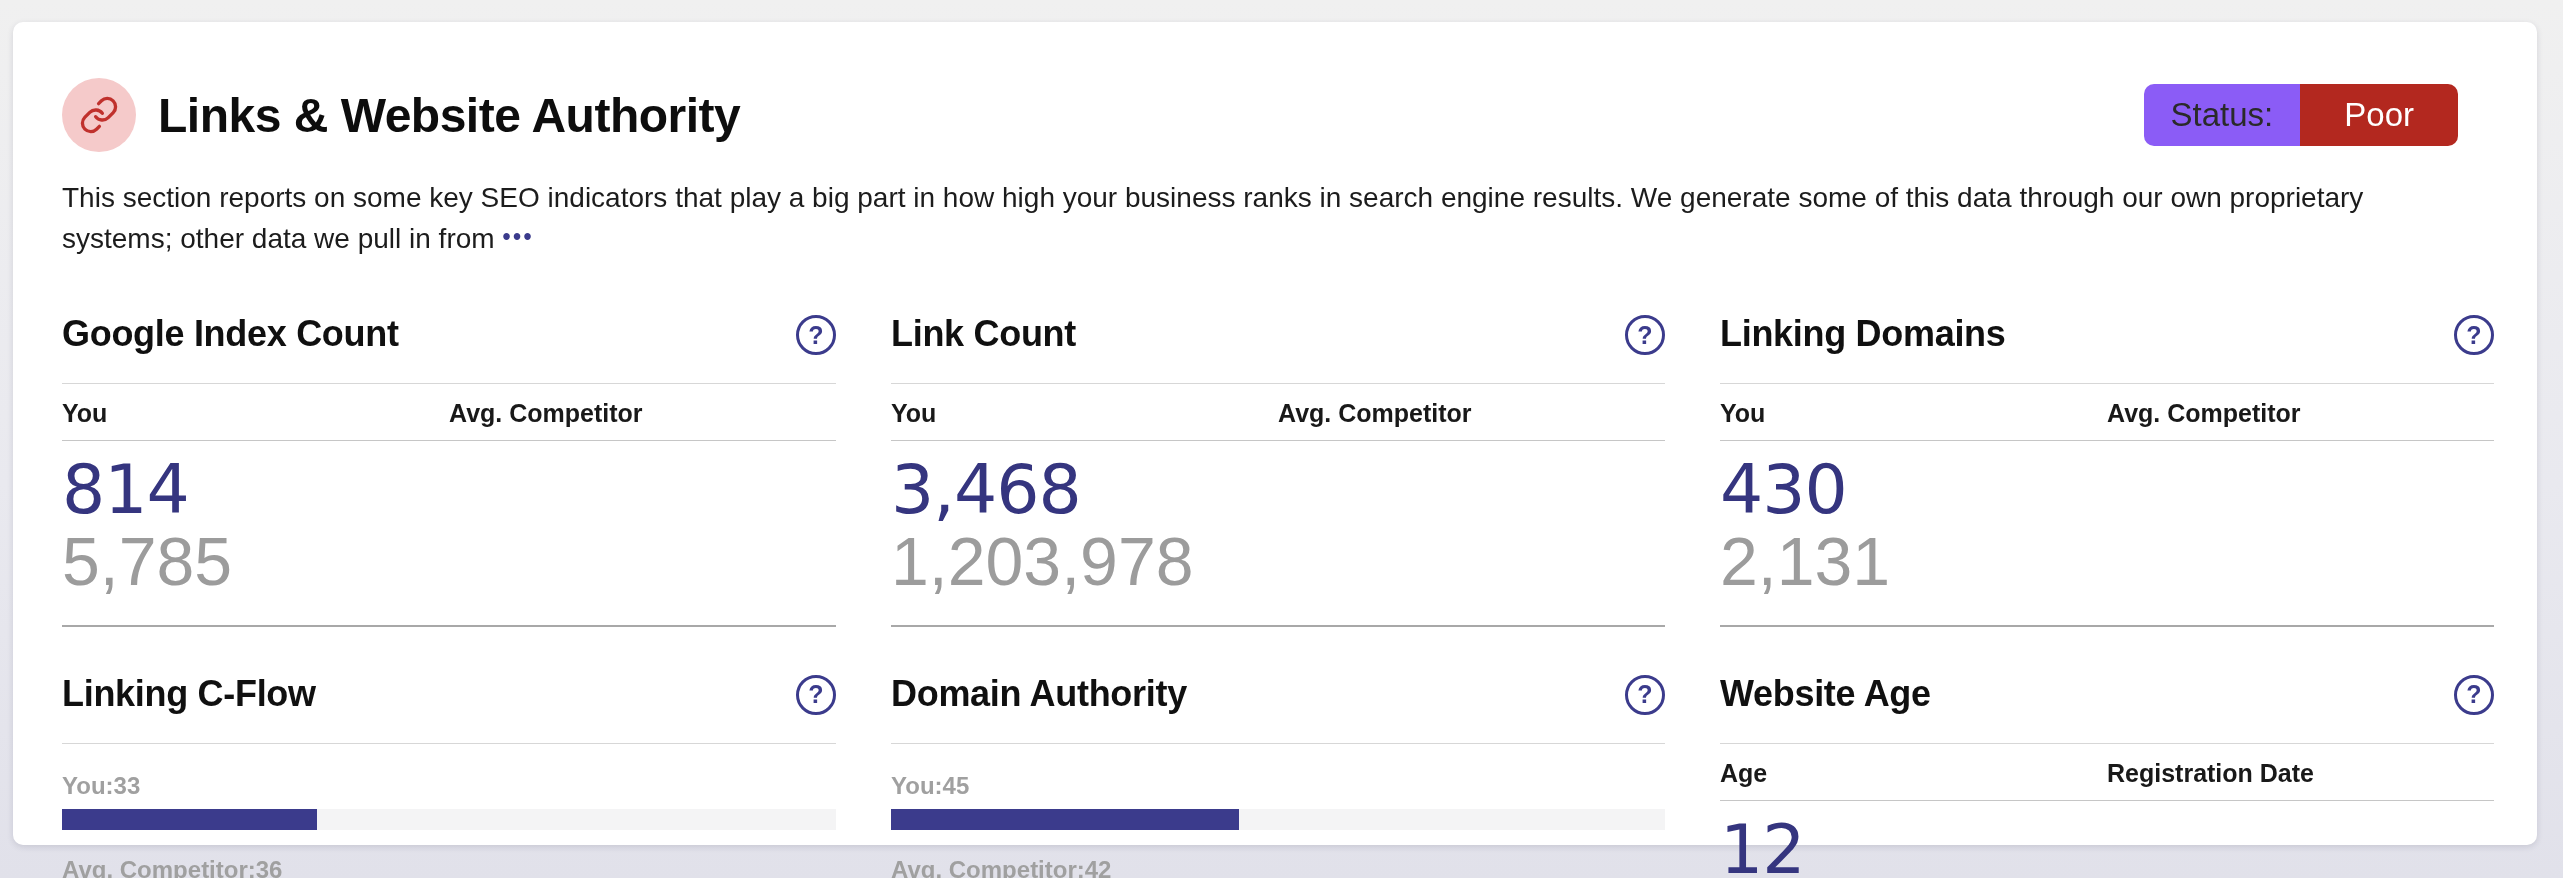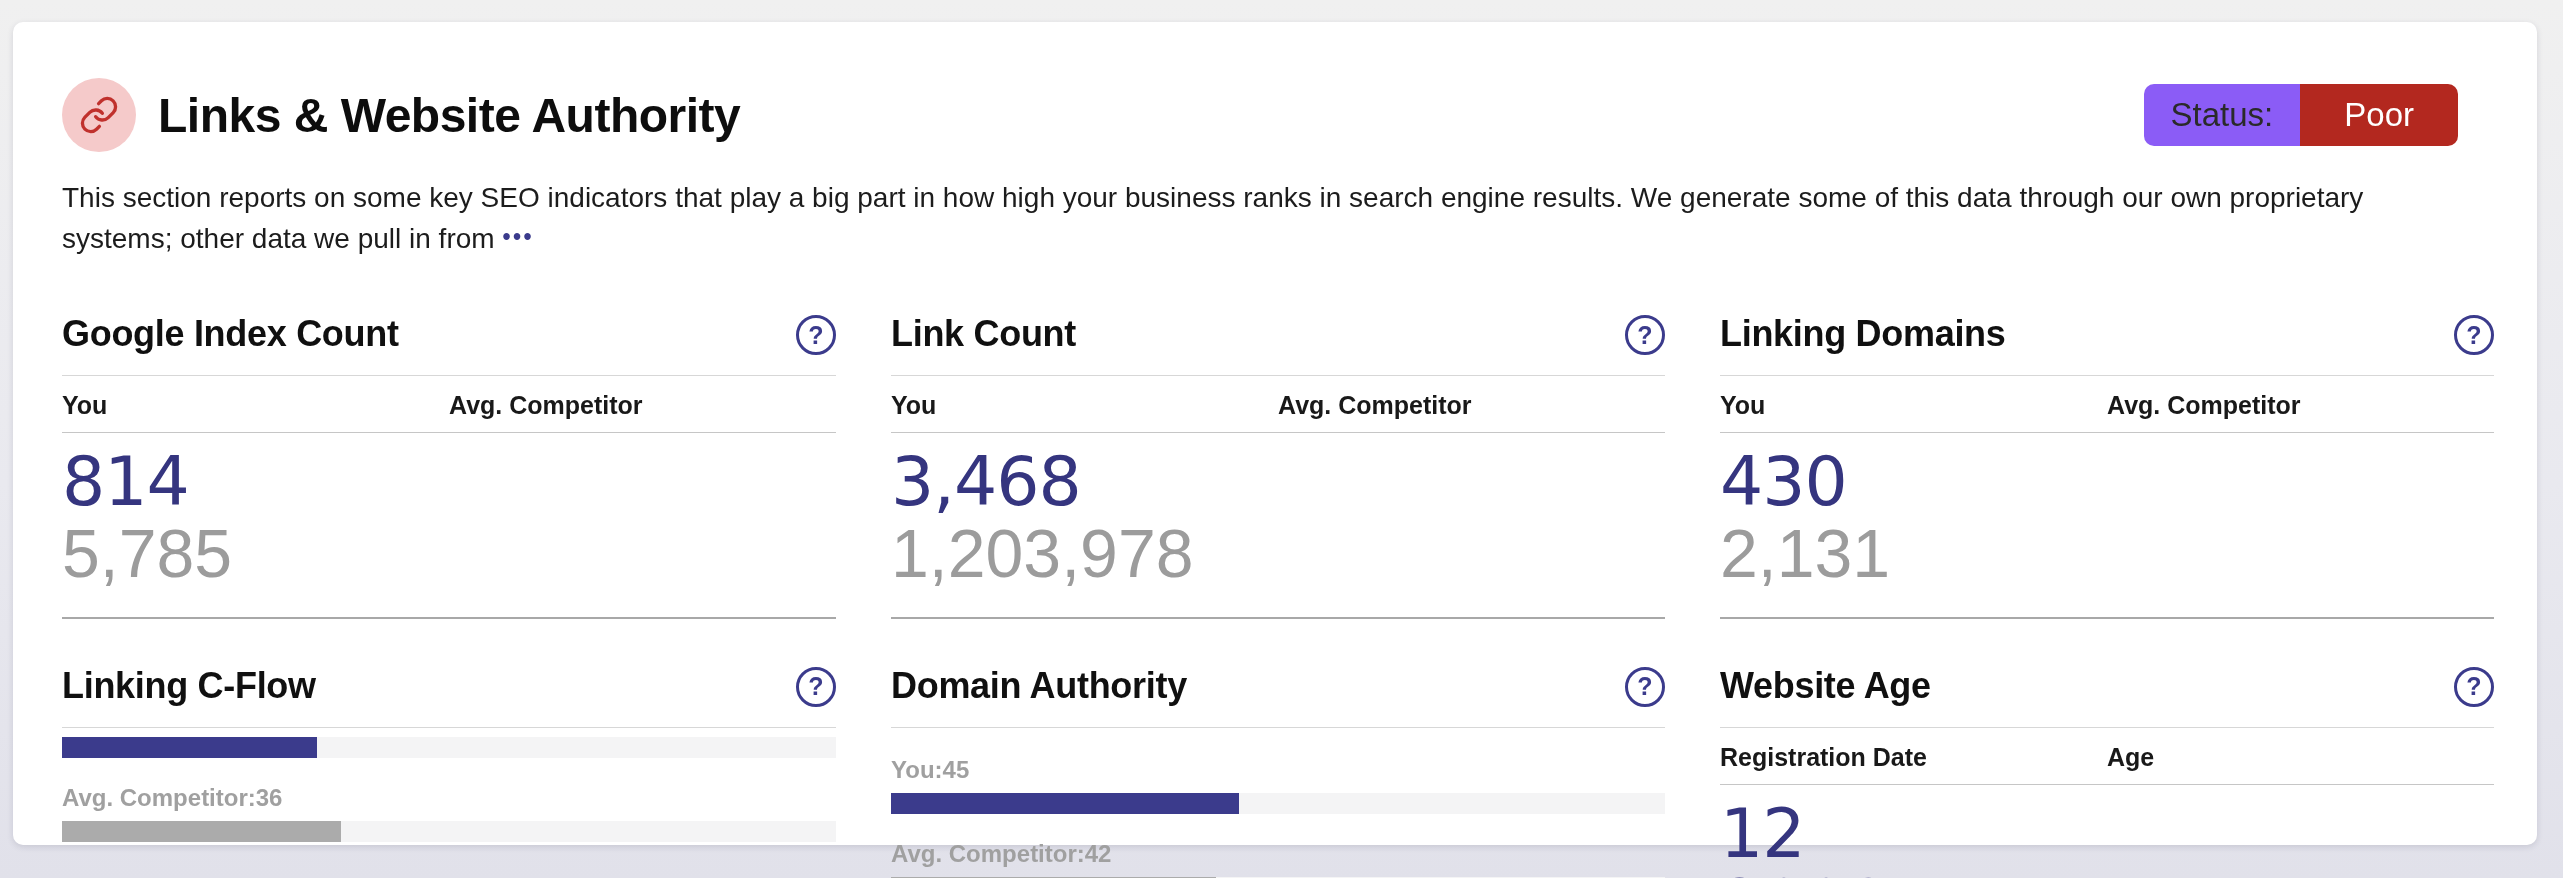--- a/index.html
+++ b/index.html
@@ -39,21 +39,21 @@
     color:#3b3b8c;font-weight:bold;font-size:23px;letter-spacing:2.5px;
     position:relative;top:-3px;cursor:pointer;white-space:nowrap;
   }
   
   .cards{
     display:grid;grid-template-columns:repeat(3,1fr);
     column-gap:55px;row-gap:46px;margin-top:54px;
   }
   .metric-head{
     display:flex;justify-content:space-between;align-items:flex-start;
-    padding-bottom:20px;border-bottom:1px solid #d7d7d7;gap:22px;
+    padding-bottom:28px;border-bottom:1px solid #d7d7d7;gap:22px;
   }
   .metric-title{font-size:36px;font-weight:bold;color:#101010;margin:0;letter-spacing:-0.3px;}
   .help{
     width:40px;height:40px;border-radius:50%;border:3px solid #3b3b8c;
     color:#3b3b8c;font-size:25px;font-weight:bold;
     display:flex;align-items:center;justify-content:center;
     box-sizing:border-box;cursor:pointer;margin-top:2px;flex:0 0 auto;
   }
   .cols{
     display:grid;grid-template-columns:1fr 1fr;
@@ -141,20 +141,21 @@
         <span class="val-accent">430</span>
         <span class="val-muted">2,131</span>
       </div>
     </section>
 
     <section class="metric">
       <div class="metric-head">
         <h3 class="metric-title">Linking C-Flow</h3>
         <span class="help">?</span>
       </div>
+      <div class="bar-label first">You:33</div>
       <div class="bar-track">
         <div class="bar-fill fill-accent" style="width: 33%;"></div>
       </div>
       <div class="bar-label">Avg. Competitor:36</div>
       <div class="bar-track">
         <div class="bar-fill fill-gray" style="width: 36%;"></div>
       </div>
     </section>
 
     <section class="metric">
@@ -171,22 +172,22 @@
         <div class="bar-fill fill-gray" style="width: 42%;"></div>
       </div>
     </section>
 
     <section class="metric">
       <div class="metric-head">
         <h3 class="metric-title">Website Age</h3>
         <span class="help">?</span>
       </div>
       <div class="cols">
+        <span>Age</span>
         <span>Registration Date</span>
-        <span>Age</span>
       </div>
       <div class="vals">
         <span class="val-accent">12</span>
         <span class="val-accent">2008</span>
       </div>
     </section>
 
   </div>
 </div>
 

